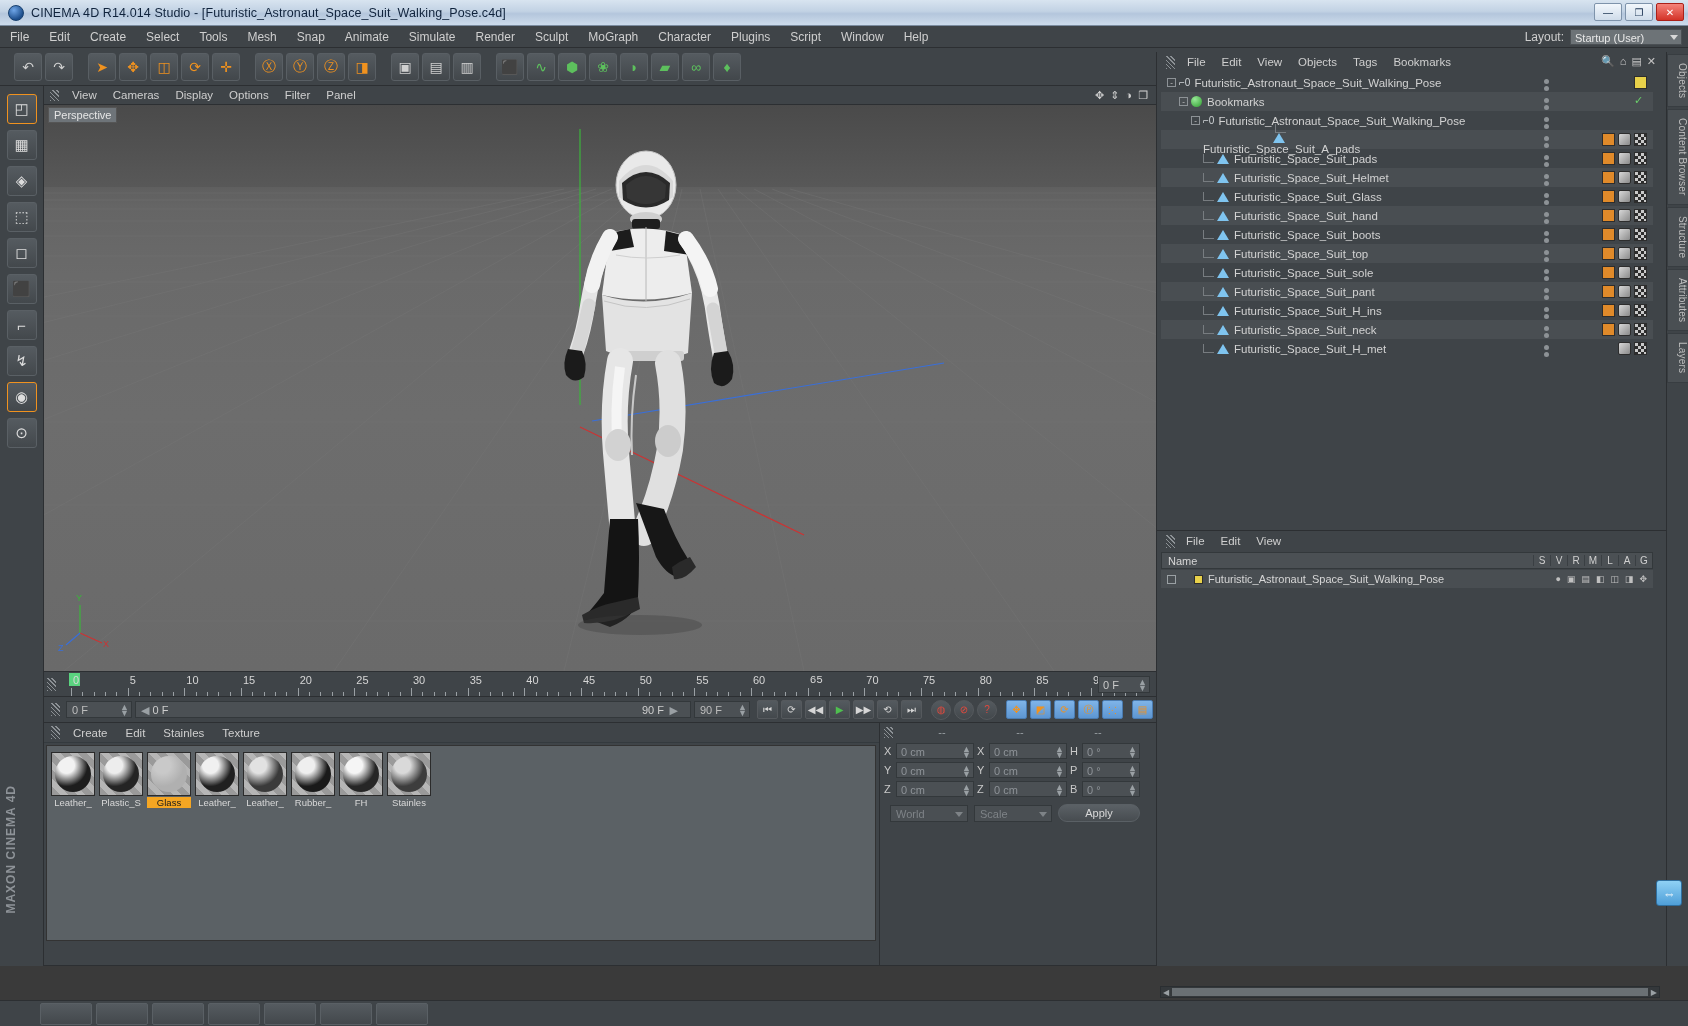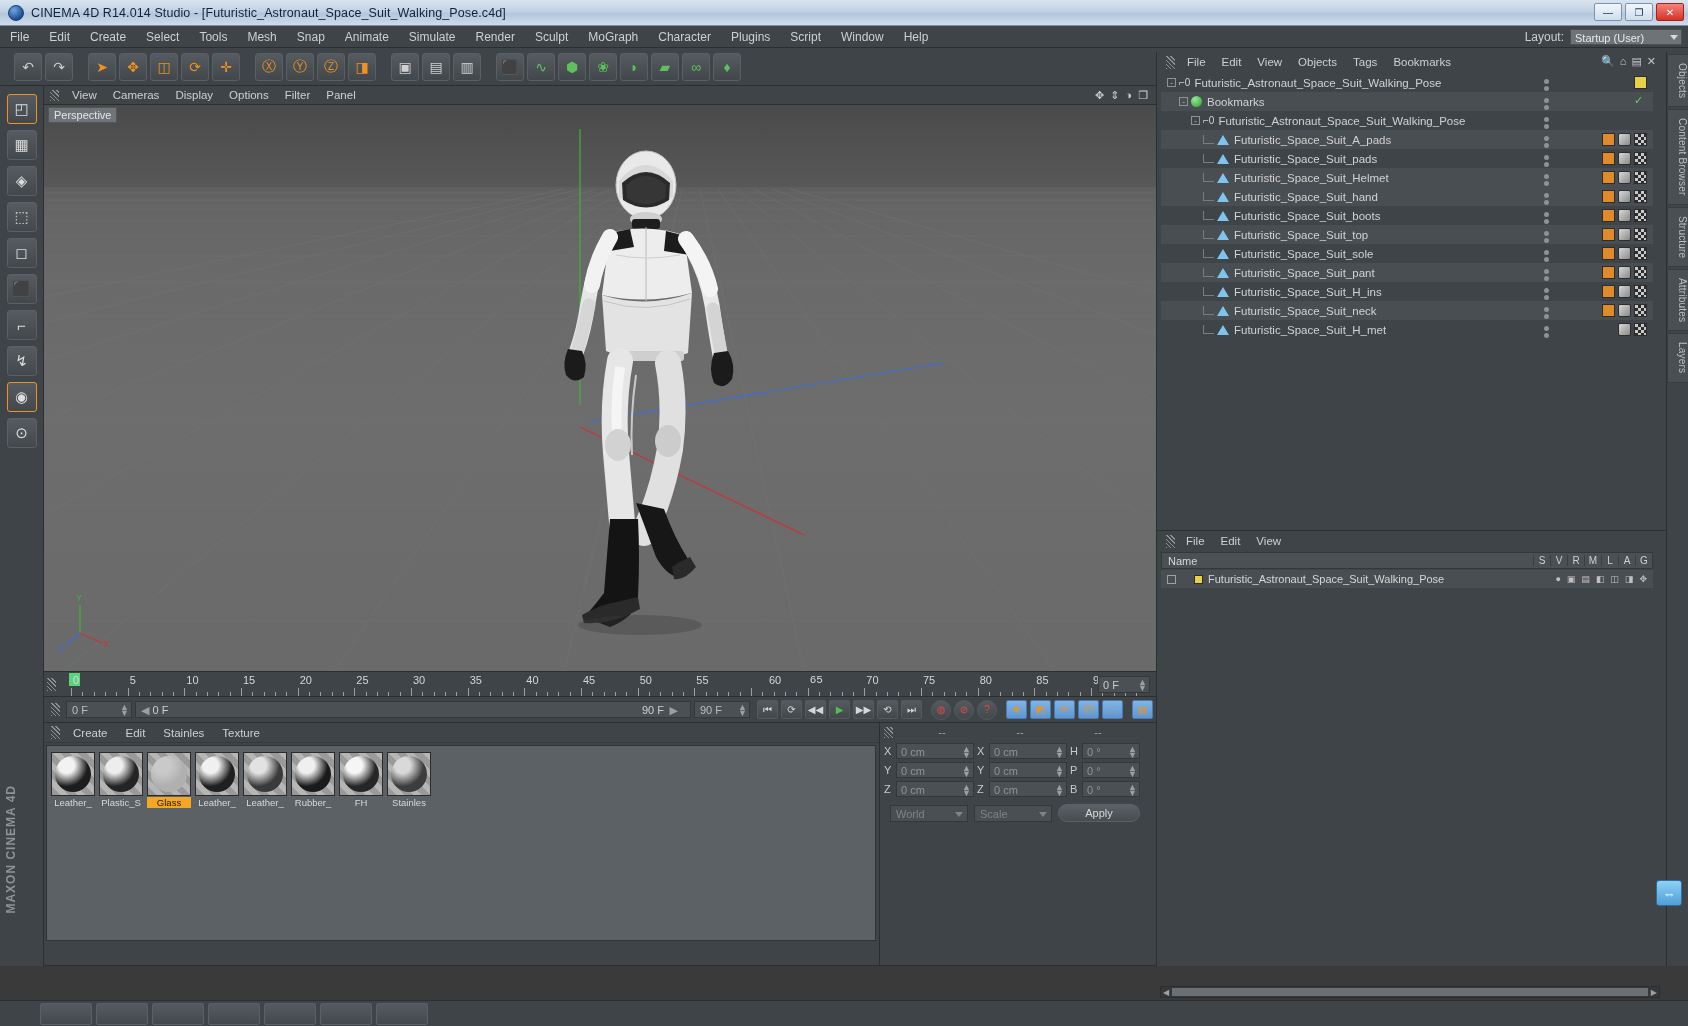--- a/index.html
+++ b/index.html
@@ -584,21 +584,21 @@
         <div class="tl-tick" style="left: 590px; height: 4px;"></div>
         <div class="tl-tick" style="left: 601.333px; height: 4px;"></div>
         <div class="tl-tick" style="left: 612.667px; height: 4px;"></div>
         <div class="tl-tick" style="left: 624px; height: 4px;"></div>
         <div class="tl-num" style="left: 637.333px;">55</div>
         <div class="tl-tick" style="left: 635.333px; height: 8px;"></div>
         <div class="tl-tick" style="left: 646.667px; height: 4px;"></div>
         <div class="tl-tick" style="left: 658px; height: 4px;"></div>
         <div class="tl-tick" style="left: 669.333px; height: 4px;"></div>
         <div class="tl-tick" style="left: 680.667px; height: 4px;"></div>
-        <div class="tl-num" style="left: 710px;">60</div>
+        <div class="tl-num" style="left: 694px;">60</div>
         <div class="tl-tick" style="left: 692px; height: 8px;"></div>
         <div class="tl-tick" style="left: 703.333px; height: 4px;"></div>
         <div class="tl-tick" style="left: 714.667px; height: 4px;"></div>
         <div class="tl-tick" style="left: 726px; height: 4px;"></div>
         <div class="tl-tick" style="left: 737.333px; height: 4px;"></div>
         <div class="tl-num" style="left: 750.667px; font-family: Liberation Mono, monospace;">65</div>
         <div class="tl-tick" style="left: 748.667px; height: 8px;"></div>
         <div class="tl-tick" style="left: 760px; height: 4px;"></div>
         <div class="tl-tick" style="left: 771.333px; height: 4px;"></div>
         <div class="tl-tick" style="left: 782.667px; height: 4px;"></div>
@@ -837,21 +837,21 @@
             <div class="om-icon-null">⌐0</div>
             <div class="om-name">Futuristic_Astronaut_Space_Suit_Walking_Pose</div>
           </div>
           <div class="om-dots">
             <div class="dot"></div>
             <div class="dot"></div>
           </div>
           <div class="om-tags"></div>
         </div>
         <div class="om-row alt">
-          <div class="om-tree" style="margin-left: 42px;">
+          <div class="om-tree" style="margin-left: 42px; flex-direction: column;">
             <div class="om-elbow"></div>
             <div class="om-icon-poly"></div>
             <div class="om-name">Futuristic_Space_Suit_A_pads</div>
           </div>
           <div class="om-dots">
             <div class="dot"></div>
             <div class="dot"></div>
           </div>
           <div class="om-tags">
             <div class="tagchip orange"></div>
@@ -873,20 +873,36 @@
             <div class="tagchip orange"></div>
             <div class="tagchip gray"></div>
             <div class="tagchip checker"></div>
           </div>
         </div>
         <div class="om-row alt">
           <div class="om-tree" style="margin-left: 42px;">
             <div class="om-elbow"></div>
             <div class="om-icon-poly"></div>
             <div class="om-name">Futuristic_Space_Suit_Helmet</div>
+          </div>
+          <div class="om-dots">
+            <div class="dot"></div>
+            <div class="dot"></div>
+          </div>
+          <div class="om-tags">
+            <div class="tagchip orange"></div>
+            <div class="tagchip gray"></div>
+            <div class="tagchip checker"></div>
+          </div>
+        </div>
+        <div class="om-row">
+          <div class="om-tree" style="margin-left: 42px;">
+            <div class="om-elbow"></div>
+            <div class="om-icon-poly"></div>
+            <div class="om-name">Futuristic_Space_Suit_Glass</div>
           </div>
           <div class="om-dots">
             <div class="dot"></div>
             <div class="dot"></div>
           </div>
           <div class="om-tags">
             <div class="tagchip orange"></div>
             <div class="tagchip gray"></div>
             <div class="tagchip checker"></div>
           </div>

